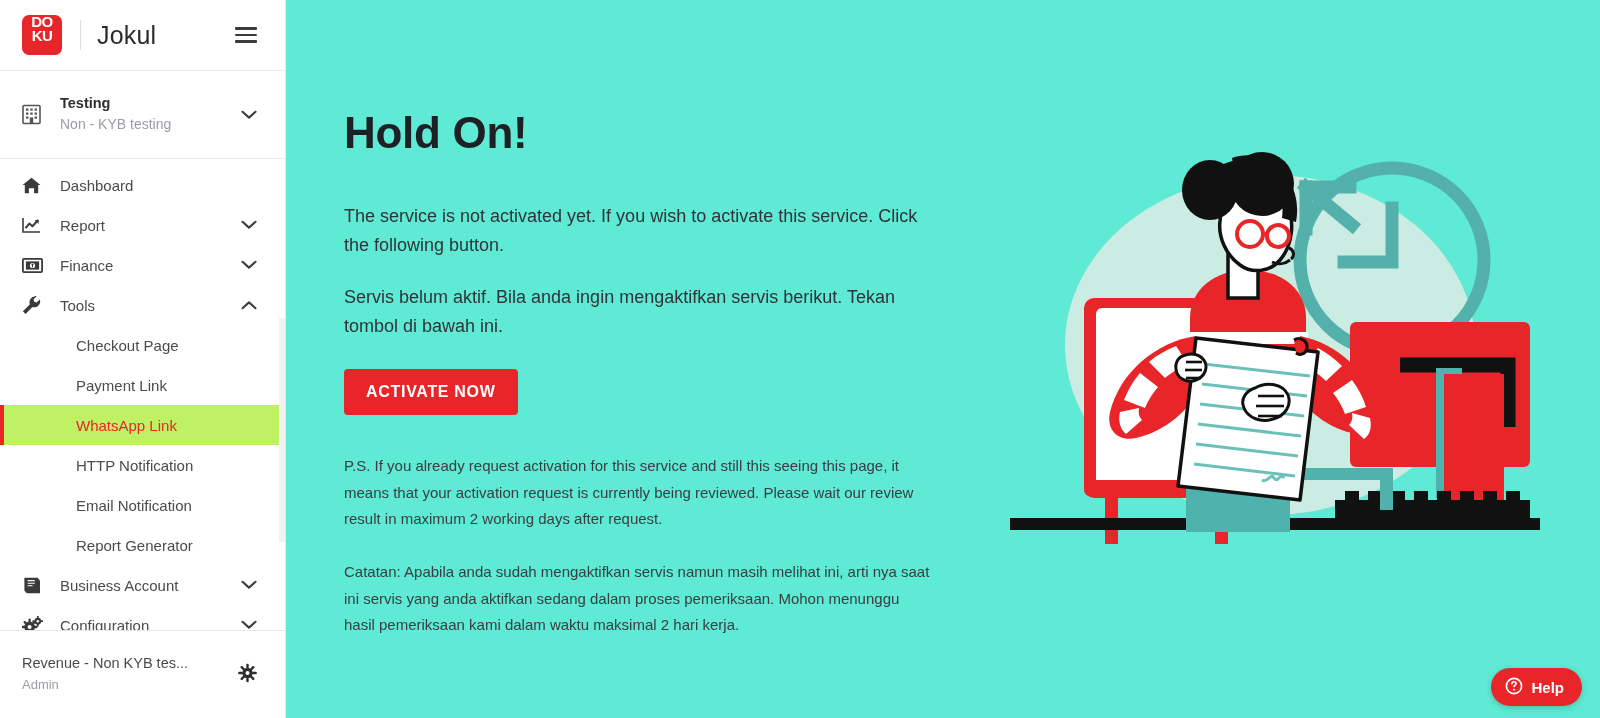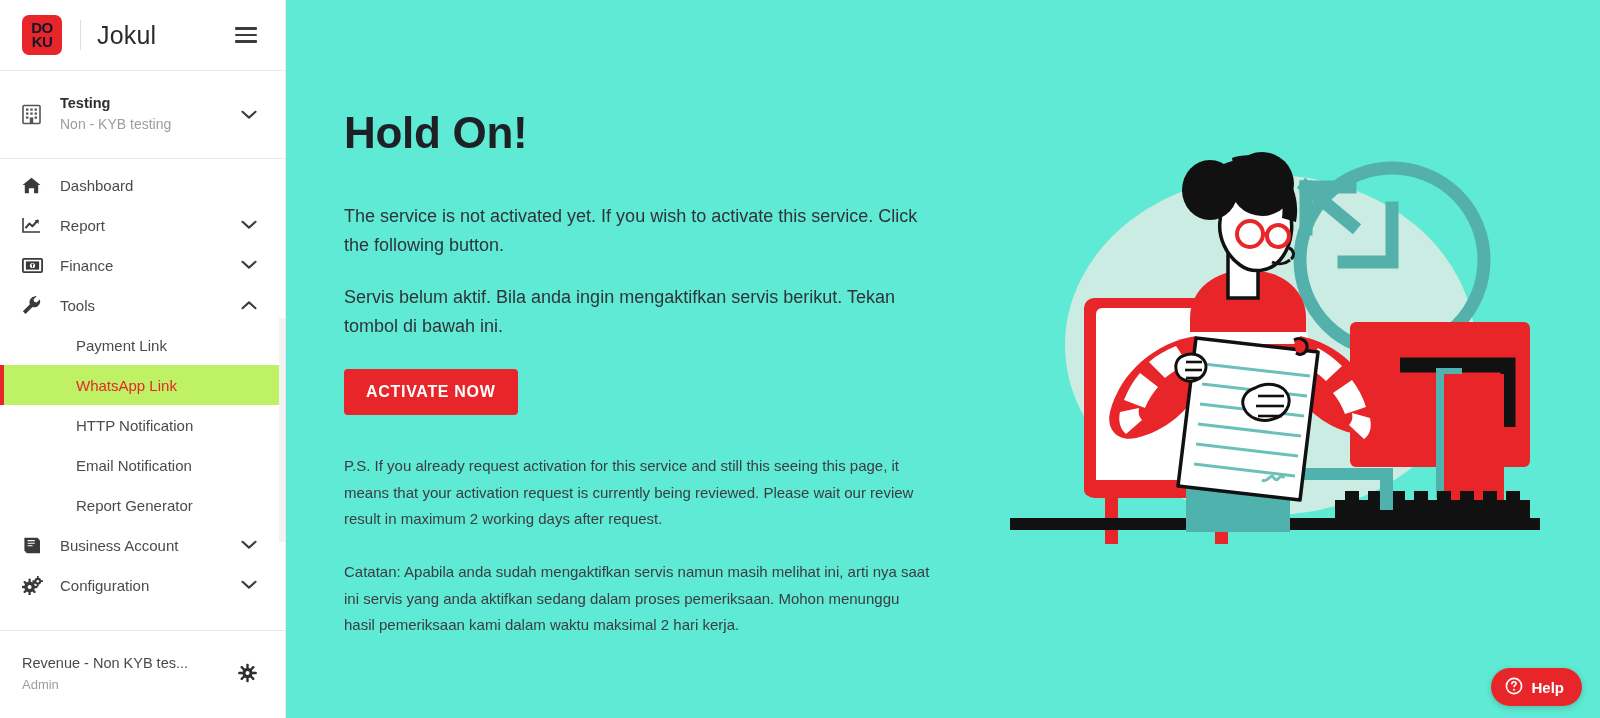--- a/index.html
+++ b/index.html
@@ -25,22 +25,22 @@
     display: flex; align-items: center;
     padding: 0 22px;
     border-bottom: 1px solid #e9ebef;
     position: relative;
   }
   .logo-mark {
     width: 40px; height: 40px;
     background: #e8262a;
     border-radius: 7px;
     display: flex; flex-direction: column;
-    align-items: center; justify-content: center;
-    color: #0f172a;
+    align-items: center; justify-content: flex-start;
+    color: #ffffff;
     font-weight: 700;
     line-height: 0.92;
     letter-spacing: -0.5px;
     font-size: 15px;
     flex: 0 0 40px;
   }
   .logo-divider {
     width: 1px; height: 30px; background: #dcdfe4;
     margin: 0 16px 0 18px;
   }
@@ -271,20 +271,23 @@
           </span>
           <span class="n-label">Tools</span>
           <span class="chev">
             <svg width="16" height="10" viewBox="0 0 16 10">
                 <path d="M1.5 8.2L8 2.4l6.5 5.8" stroke="#3d3d3d" stroke-width="2.1" fill="none" stroke-linecap="round" stroke-linejoin="round"></path>
               </svg>
           </span>
         </div>
 
         <div class="nav-sub">
+          <span>Checkout Page</span>
+        </div>
+        <div class="nav-sub">
           <span>Payment Link</span>
         </div>
         <div class="nav-sub active">
           <span>WhatsApp Link</span>
         </div>
         <div class="nav-sub">
           <span>HTTP Notification</span>
         </div>
         <div class="nav-sub">
           <span>Email Notification</span>

